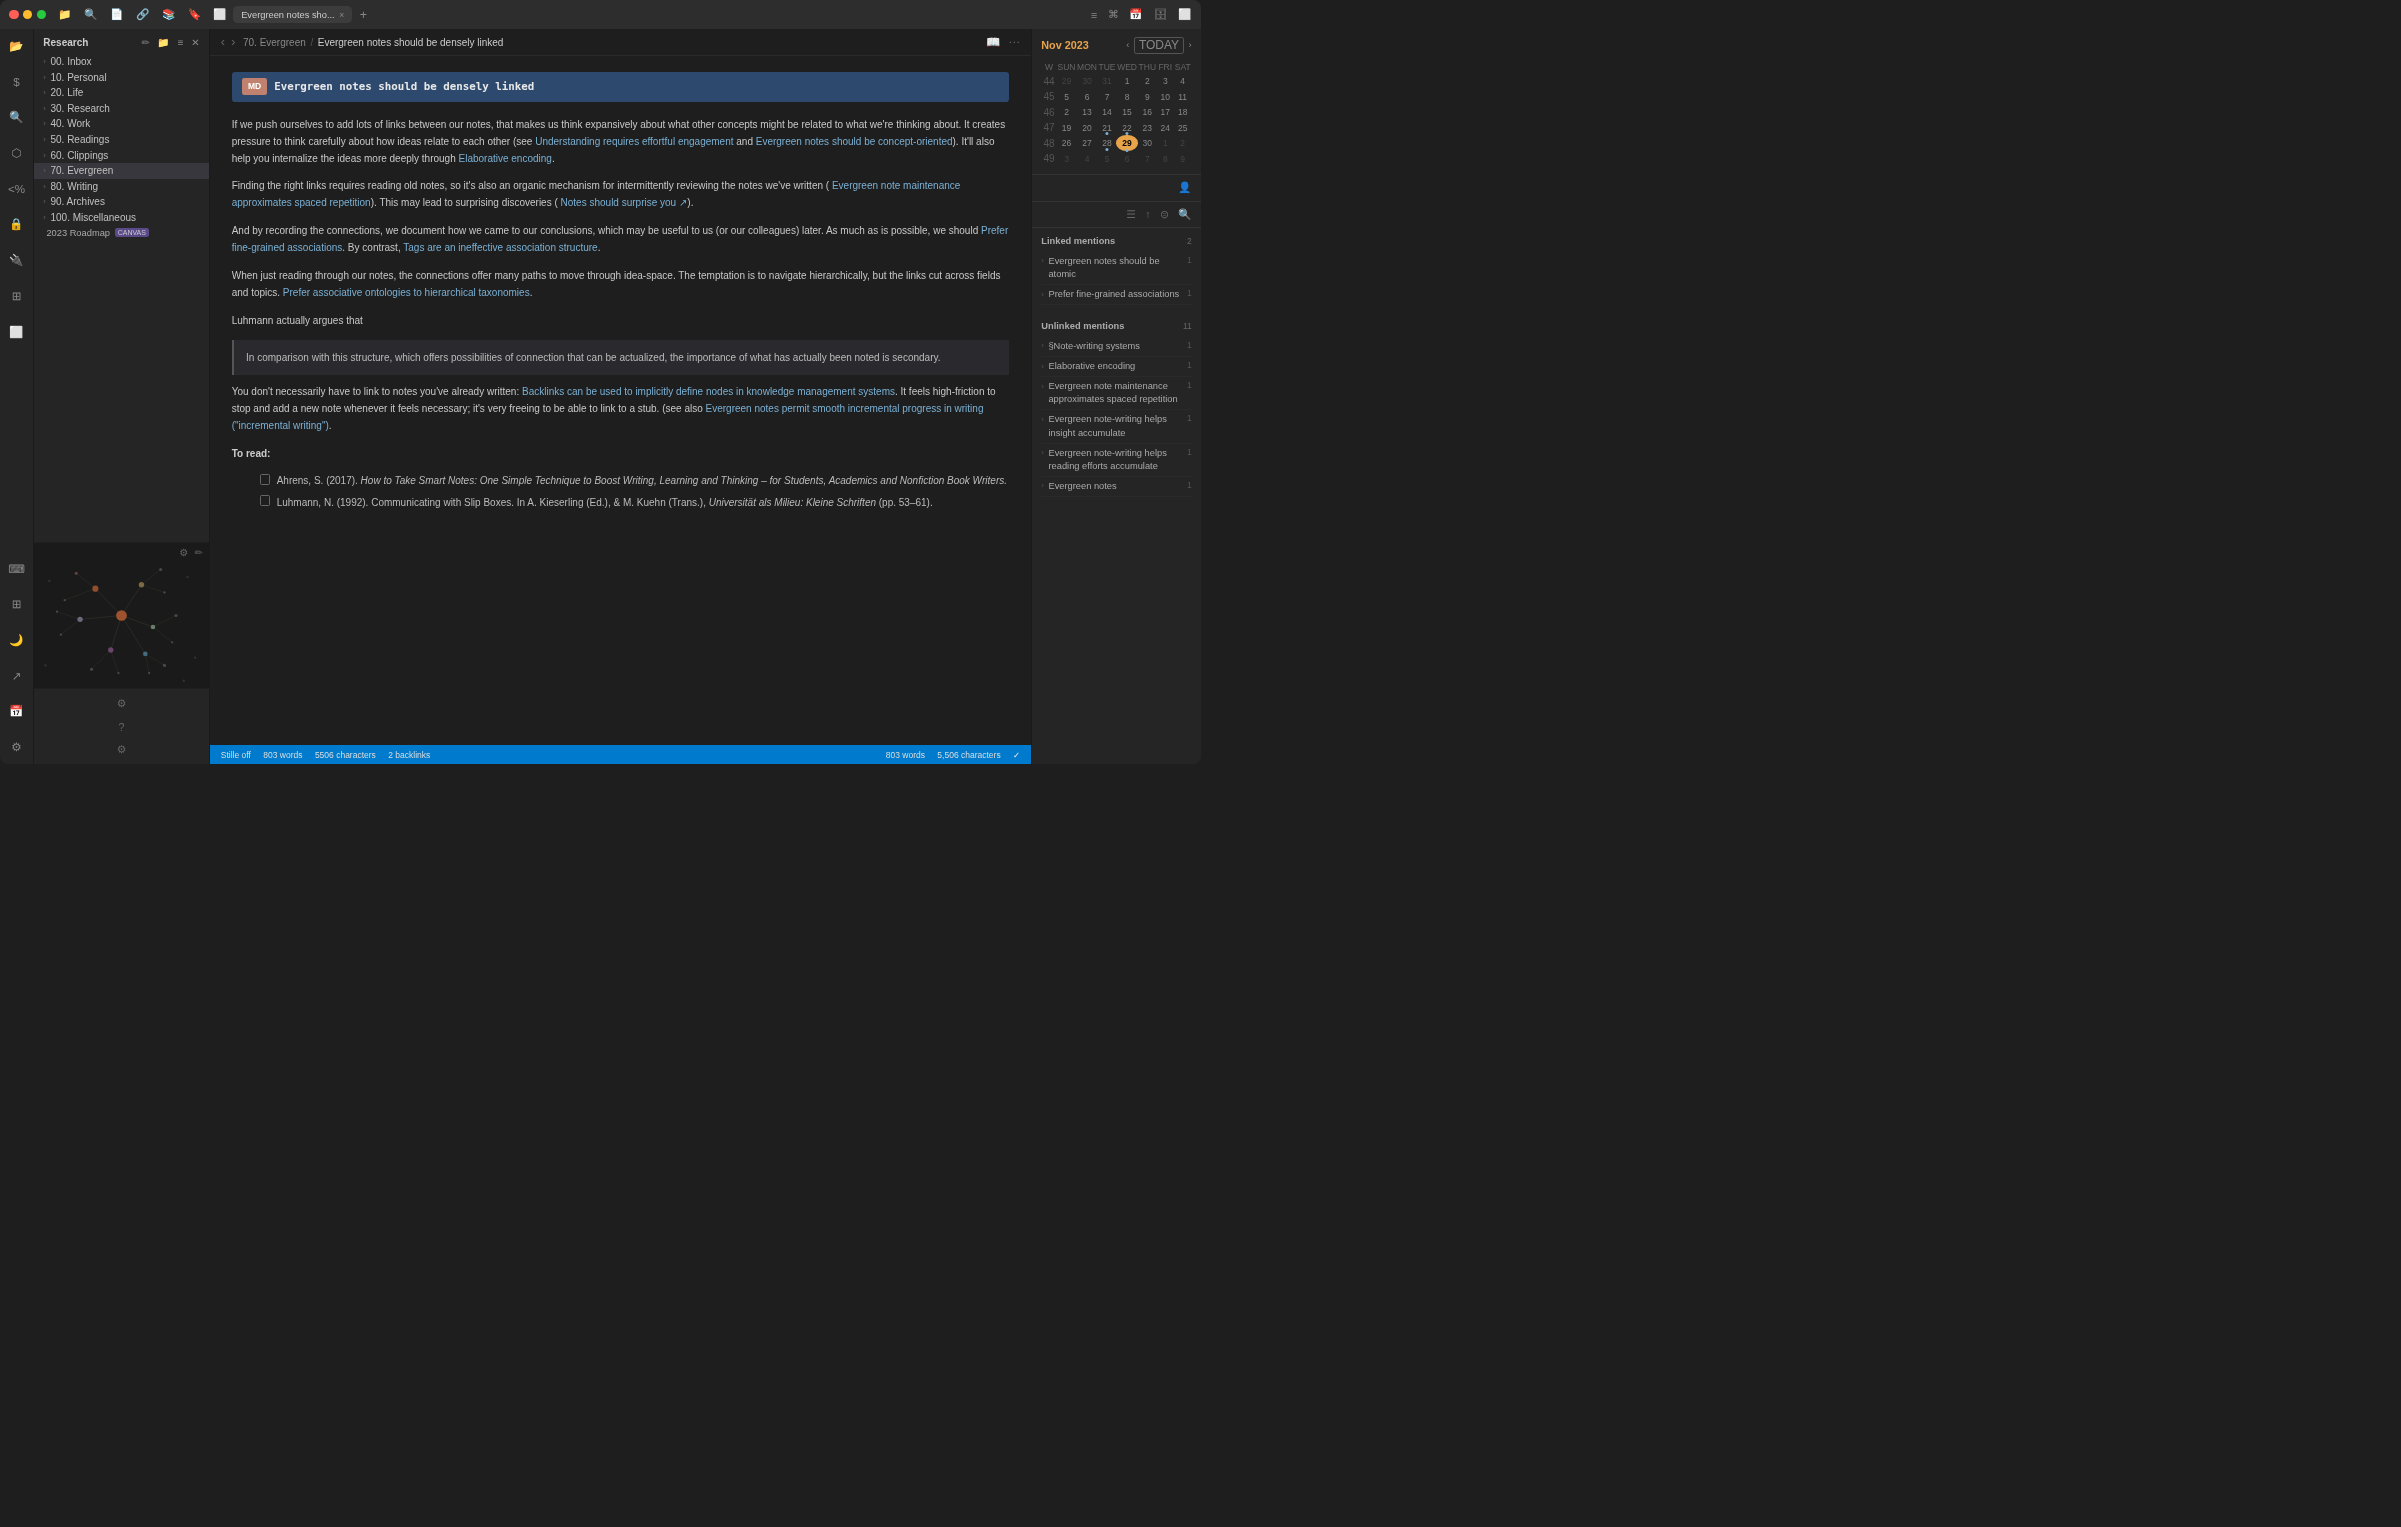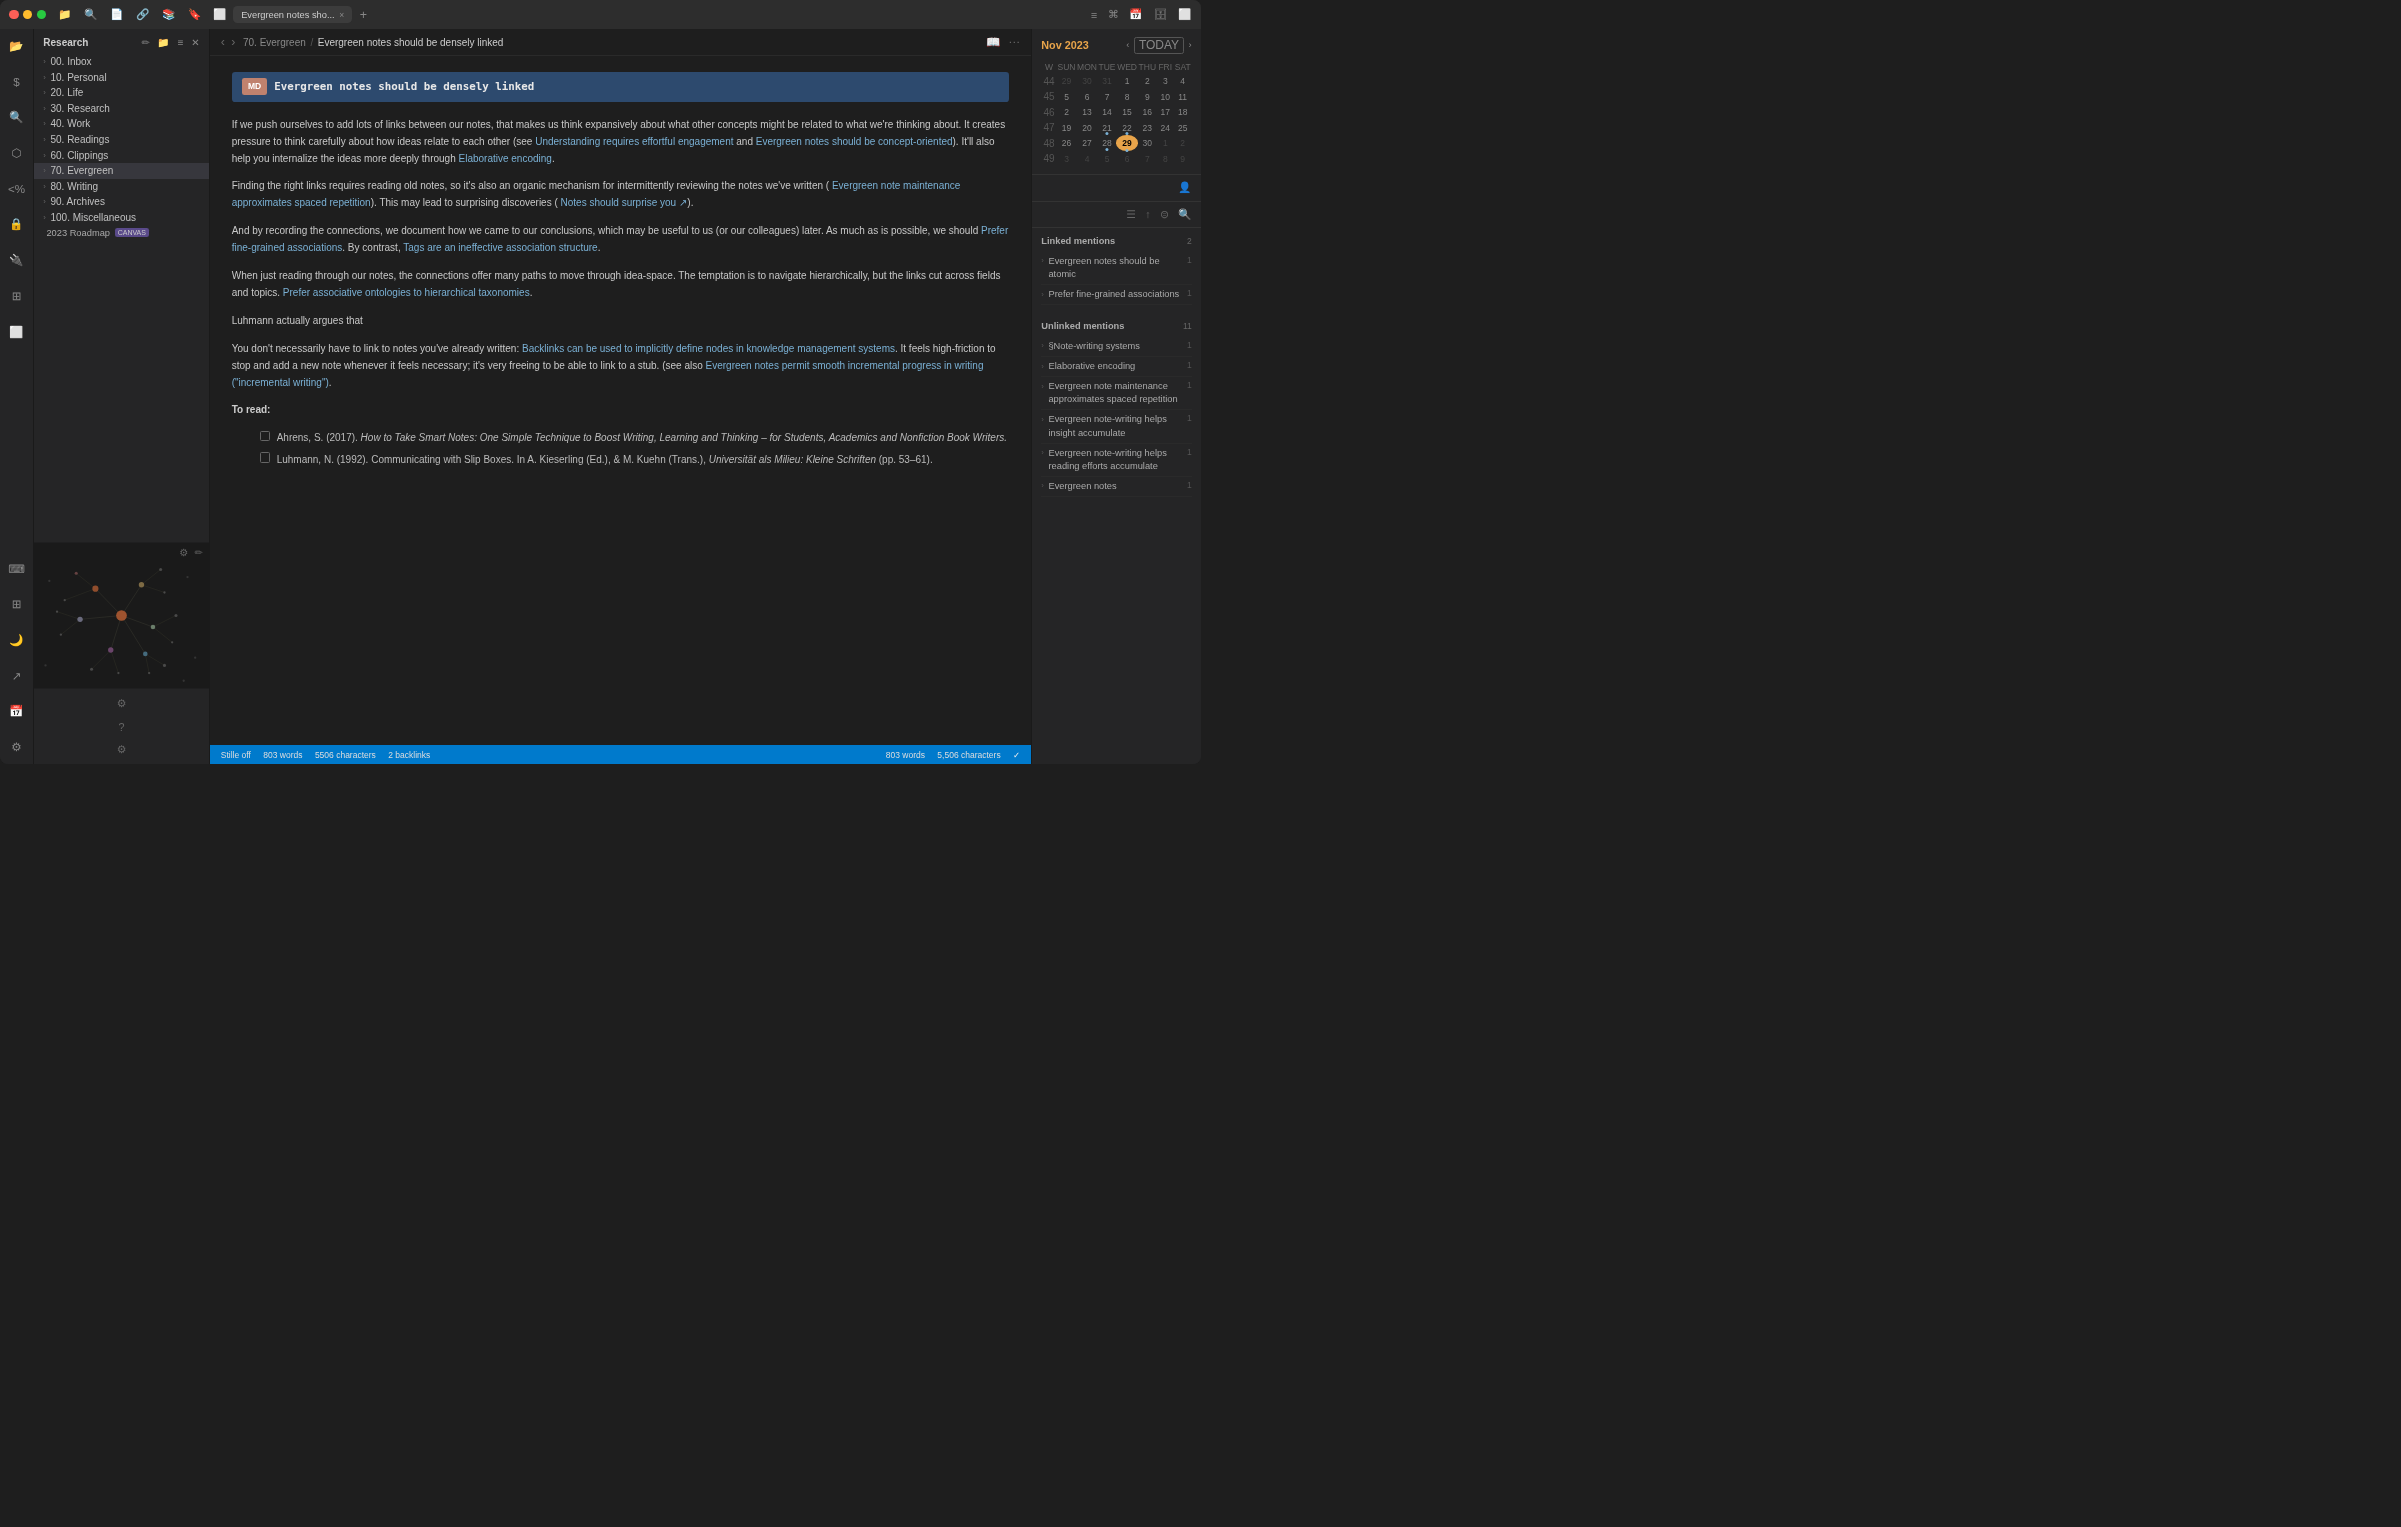--- a/index.html
+++ b/index.html
@@ -680,20 +680,23 @@
             And by recording the connections, we document how we came to our conclusions, which may be useful to us (or our colleagues) later. As much as is possible, we should
             <a class="link">Prefer fine-grained associations</a>. By contrast,
             <a class="link">Tags are an ineffective association structure</a>.
           </p>
           <p>
             When just reading through our notes, the connections offer many paths to move through idea-space. The temptation is to navigate hierarchically, but the links cut across fields and topics.
             <a class="link">Prefer associative ontologies to hierarchical taxonomies</a>.
           </p>
           <p>Luhmann actually argues that</p>
 
+          <div class="luhmann-quote">
+            <span>In comparison with this structure, which offers possibilities of connection that can be actualized, the importance of what has actually been noted is secondary.</span>
+          </div>
 
           <p>
             You don't necessarily have to link to notes you've already written:
             <a class="link">Backlinks can be used to implicitly define nodes in knowledge management systems</a>. It feels high-friction to stop and add a new note whenever it feels necessary; it's very freeing to be able to link to a stub. (see also
             <a class="link">Evergreen notes permit smooth incremental progress in writing ("incremental writing")</a>.
           </p>
 
           <p class="section-heading">To read:</p>
 
           <div class="checklist-item">

